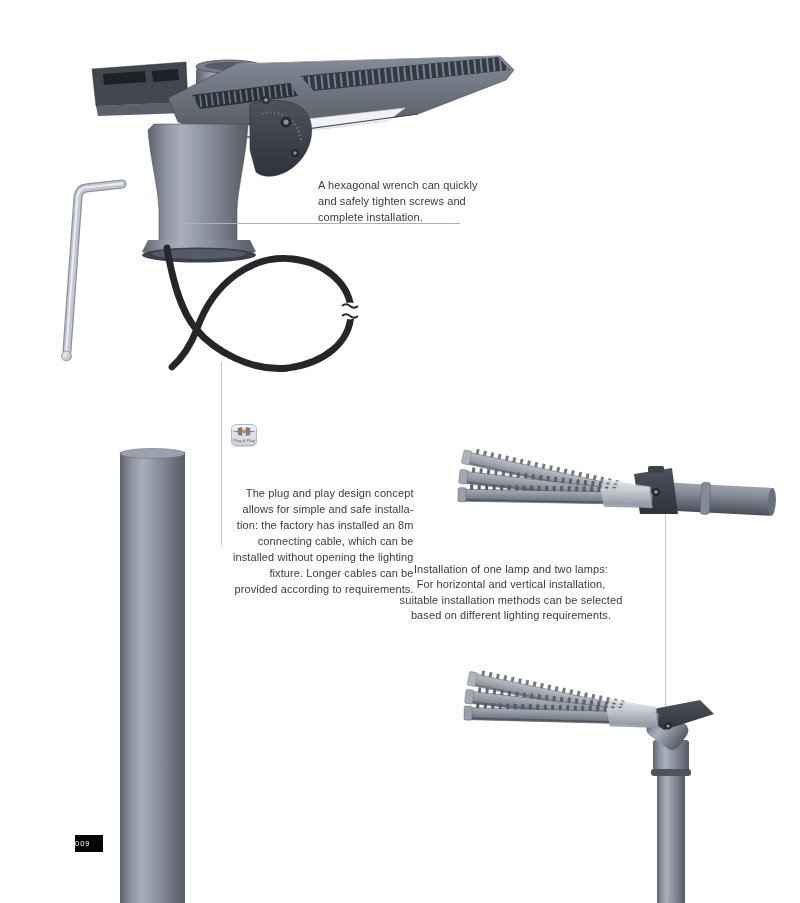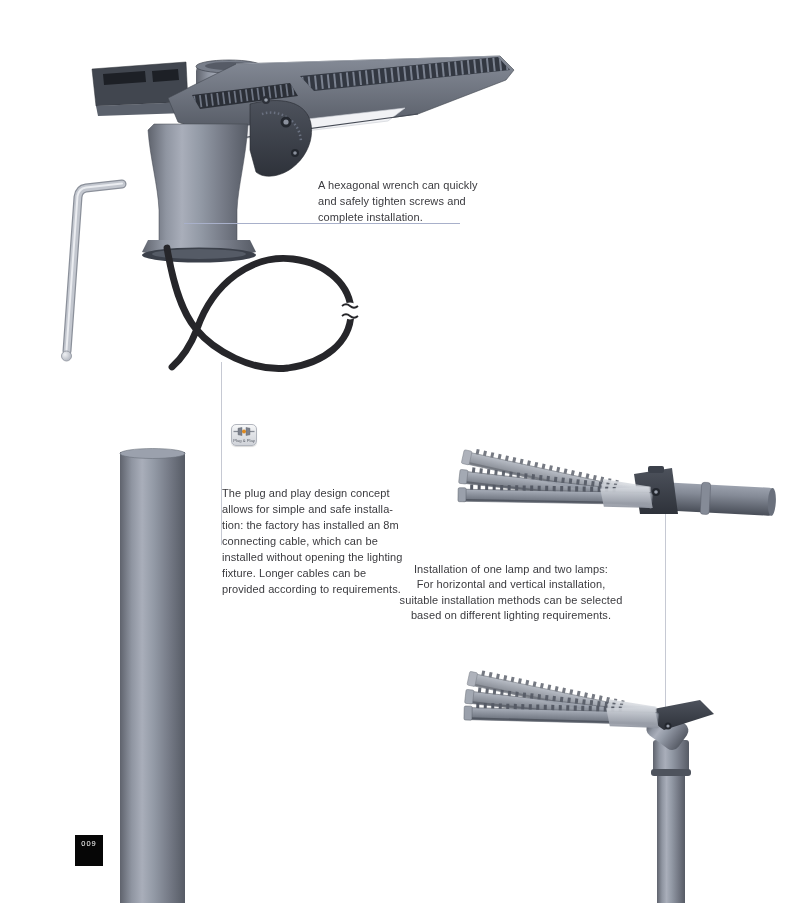--- a/index.html
+++ b/index.html
@@ -6,40 +6,40 @@
   .page{
     position:relative;width:800px;height:903px;background:#ffffff;
     overflow:hidden;font-family:"Liberation Sans",sans-serif;
   }
   .art{position:absolute;left:0;top:0;}
   .caption{
     position:absolute;white-space:pre-line;color:#3a3a3e;
     font-size:11px;line-height:16px;letter-spacing:0.1px;
   }
   .caption-wrench{left:318px;top:177px;}
-  .caption-plug{left:222px;top:485px;}
+  .caption-plug{left:233px;top:485px;text-align:right;}
   .caption-install{right:139px;top:562px;text-align:center;line-height:15.3px;width:300px;}
   .leader{
     position:absolute;left:184px;top:223px;width:276px;height:1px;
     background:#a8b0ca;
   }
   .vline{position:absolute;width:1px;background:#c6c9d3;}
   .vline-left{left:221px;top:362px;height:183px;}
   .vline-right{left:665px;top:497px;height:225px;}
   .plug-badge{
     position:absolute;left:231px;top:424px;width:26px;height:22px;
     box-sizing:border-box;border:1px solid #b2b6be;border-radius:5px;
     background:linear-gradient(180deg,#f7f8f9 0%,#e2e4e8 45%,#d0d3d9 100%);
     box-shadow:0 1px 1px rgba(0,0,0,0.15);
   }
   .plug-badge svg{display:block;margin:0 auto;}
   .page-badge{
-    position:absolute;left:75px;top:835px;width:28px;height:31px;
+    position:absolute;left:75px;top:835px;width:28px;height:17px;
     background:#060606;color:#ffffff;font-size:7.5px;line-height:17px;
-    text-align:center;letter-spacing:1px;
+    letter-spacing:1px;
   }
 </style>
 </head>
 <body>
 
 <div class="page">
 
   <div class="vline vline-left"></div>
   <div class="vline vline-right"></div>
 

